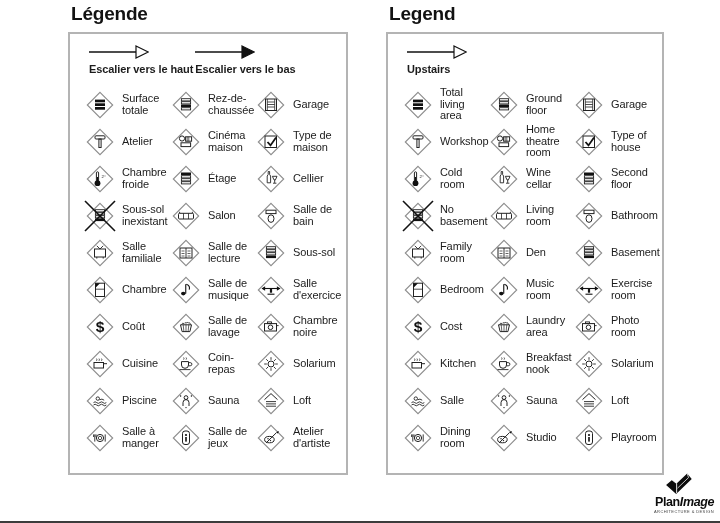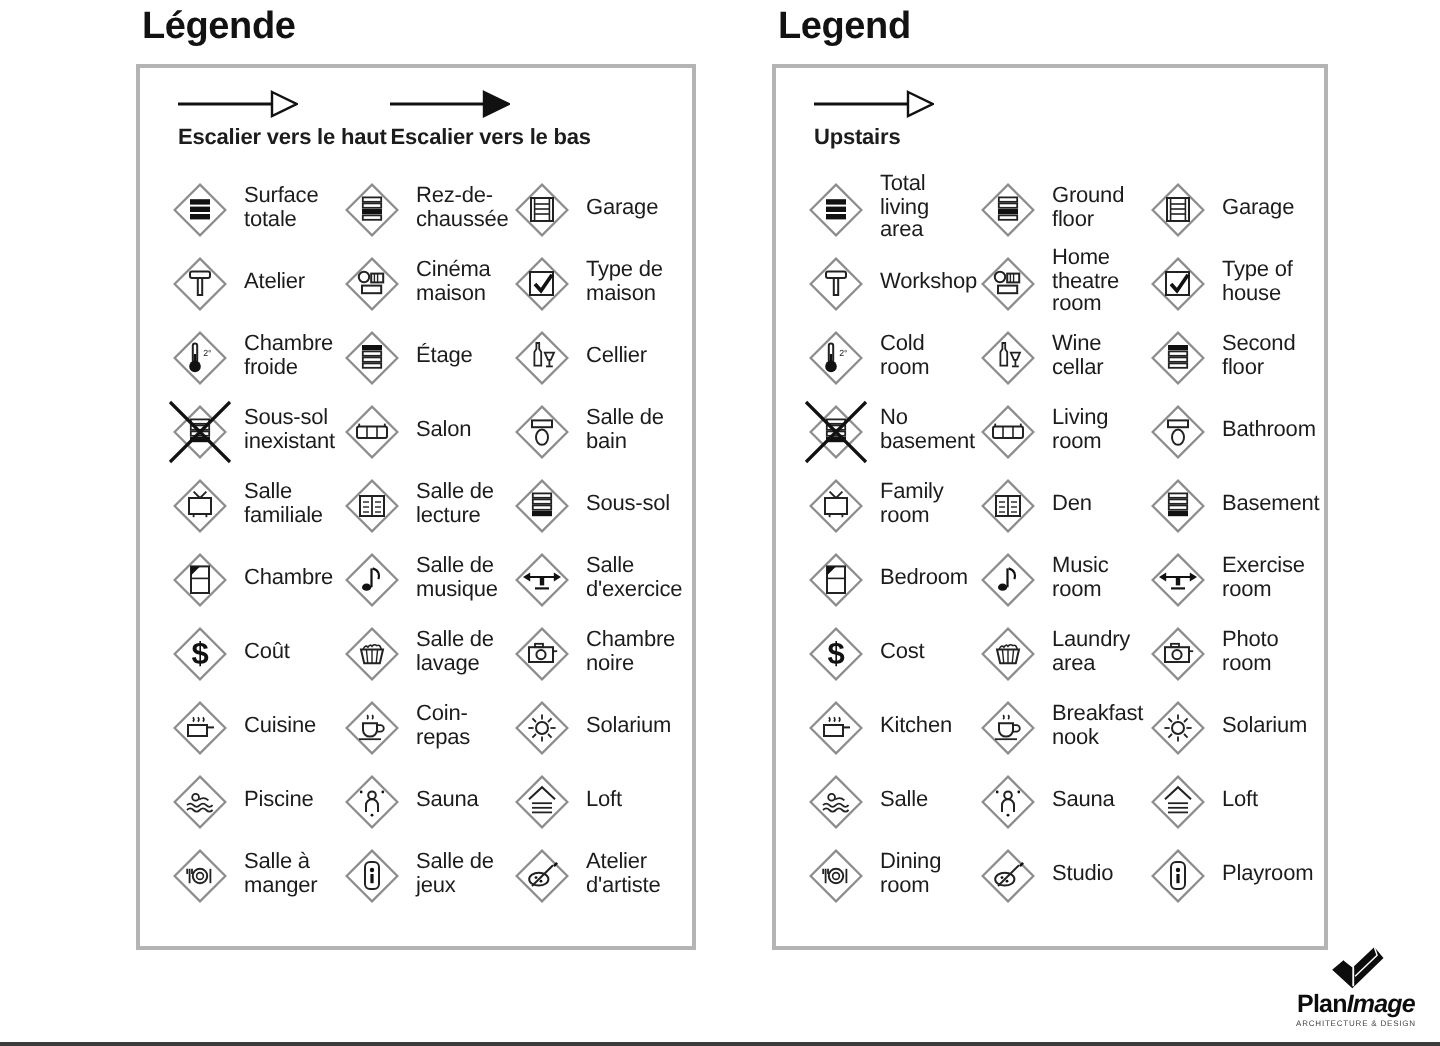--- a/index.html
+++ b/index.html
@@ -28,21 +28,21 @@
   .grid{
     display:grid;grid-template-columns:86px 85px auto;grid-auto-rows:37px;
     align-items:center;
   }
   .item{display:flex;align-items:center;gap:8px;}
   .lbl{
     font-size:11px;line-height:11.5px;color:var(--ink,#1c1c1c);
     white-space:pre-line;letter-spacing:-0.1px;
   }
   svg.di{flex:0 0 28px;overflow:visible;}
-  .logo{position:absolute;right:6px;top:473px;width:72px;text-align:center;}
+  .logo{position:absolute;right:6px;top:473px;width:72px;text-align:right;}
   .logo svg{display:block;margin:0 auto;}
   .logo-text{font-size:12.5px;line-height:12px;color:#0d0d0d;margin-top:1px;white-space:nowrap;}
   .logo-text b{font-weight:700;letter-spacing:-0.4px;}
   .logo-text i{font-style:italic;font-weight:700;letter-spacing:-0.4px;}
   .logo-tag{font-size:4px;color:#444;letter-spacing:0.4px;margin-top:1px;white-space:nowrap;}
   .bottom-rule{position:absolute;left:0;right:0;bottom:0;height:2px;background:var(--rule,#3c3c3c);}
 </style>
 </head>
 <body>
 

